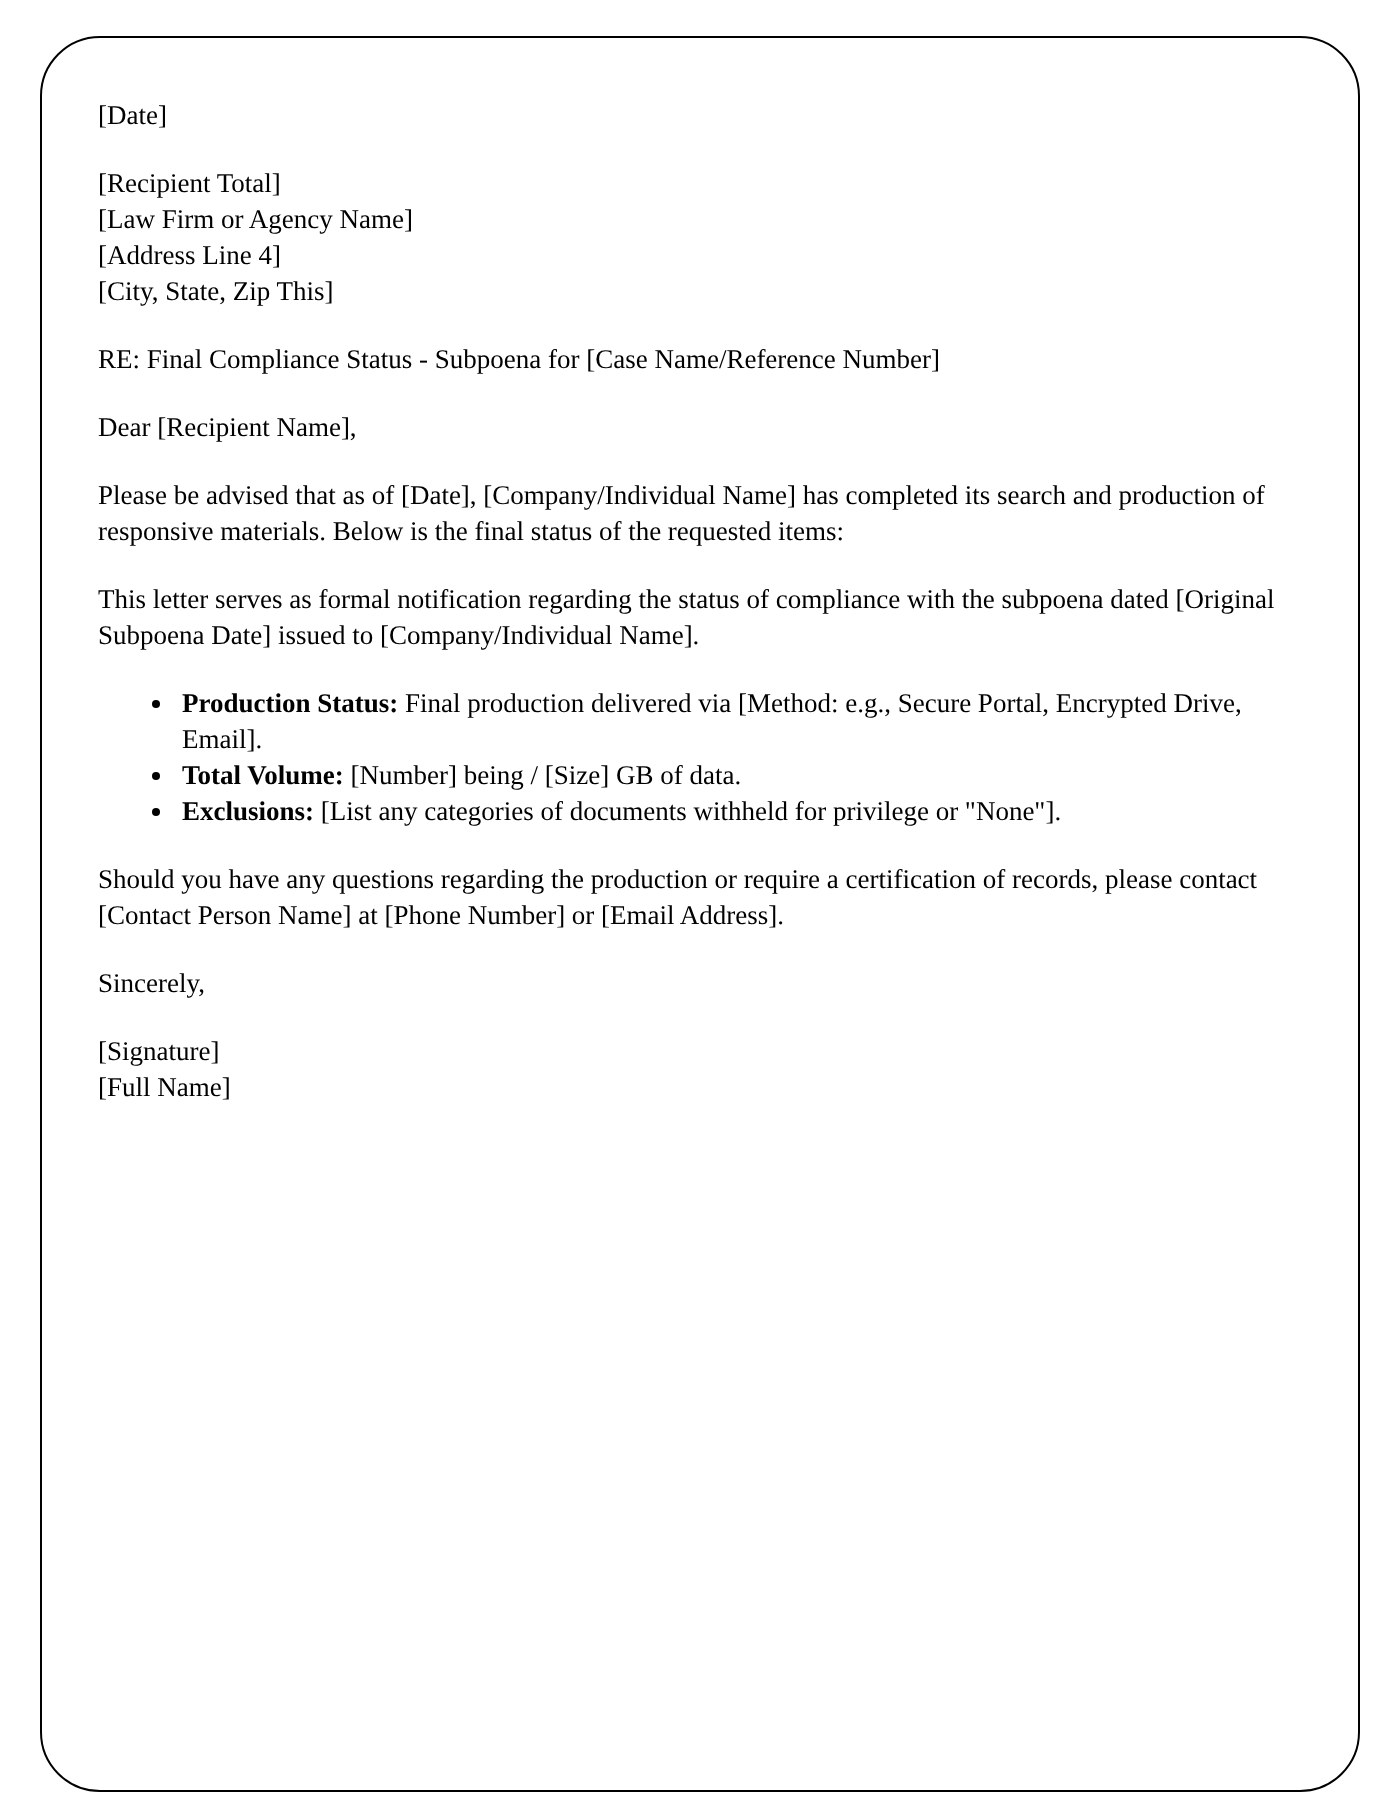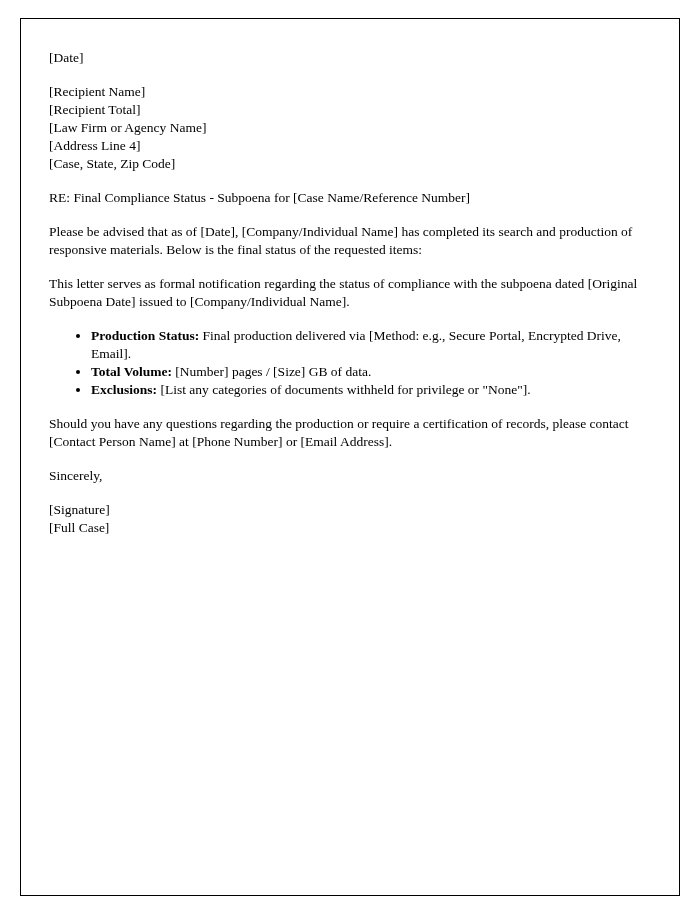--- a/index.html
+++ b/index.html
@@ -1,15 +1,15 @@
 <!DOCTYPE html>
 <html><head>
 <meta charset="utf-8">
 <style>
-  * { margin: 0; padding: 0; box-sizing: border-box; }
+  * { margin: 0; padding: 0; box-sizing: border-box; border-radius: 30px; }
   html, body {
     width: 700px;
     height: 900px;
     background: #ffffff;
     font-family: "Liberation Serif", "DejaVu Serif", serif;
     color: #000000;
   }
   .page-frame {
     position: absolute;
     left: 20px;
@@ -39,44 +39,44 @@
 <body>
 
 <div class="page-frame">
   <div class="letter-body">
 
     <div class="block">
       <span class="line">[Date]</span>
     </div>
 
     <div class="block">
-      <span class="line">[Recipient Name]</span>
       <span class="line">[Recipient Total]</span>
       <span class="line">[Law Firm or Agency Name]</span>
       <span class="line">[Address Line 4]</span>
-      <span class="line">[Case, State, Zip Code]</span>
+      <span class="line">[City, State, Zip This]</span>
     </div>
 
     <div class="block subject">RE: Final Compliance Status - Subpoena for [Case Name/Reference Number]</div>
 
+    <div class="block">Dear [Recipient Name],</div>
 
     <div class="block">Please be advised that as of [Date], [Company/Individual Name] has completed its search and production of responsive materials. Below is the final status of the requested items:</div>
 
     <div class="block">This letter serves as formal notification regarding the status of compliance with the subpoena dated [Original Subpoena Date] issued to [Company/Individual Name].</div>
 
     <ul class="status-list">
       <li><span class="bullet-label">Production Status:</span><span> Final production delivered via [Method: e.g., Secure Portal, Encrypted Drive, Email].</span></li>
-      <li><span class="bullet-label">Total Volume:</span><span> [Number] pages / [Size] GB of data.</span></li>
+      <li><span class="bullet-label">Total Volume:</span><span> [Number] being / [Size] GB of data.</span></li>
       <li><span class="bullet-label">Exclusions:</span><span> [List any categories of documents withheld for privilege or "None"].</span></li>
     </ul>
 
 
     <div class="block">Should you have any questions regarding the production or require a certification of records, please contact [Contact Person Name] at [Phone Number] or [Email Address].</div>
 
     <div class="block">Sincerely,</div>
 
     <div class="block">
       <span class="line">[Signature]</span>
-      <span class="line">[Full Case]</span>
+      <span class="line">[Full Name]</span>
     </div>
 
   </div>
 </div>
 
 </body></html>

